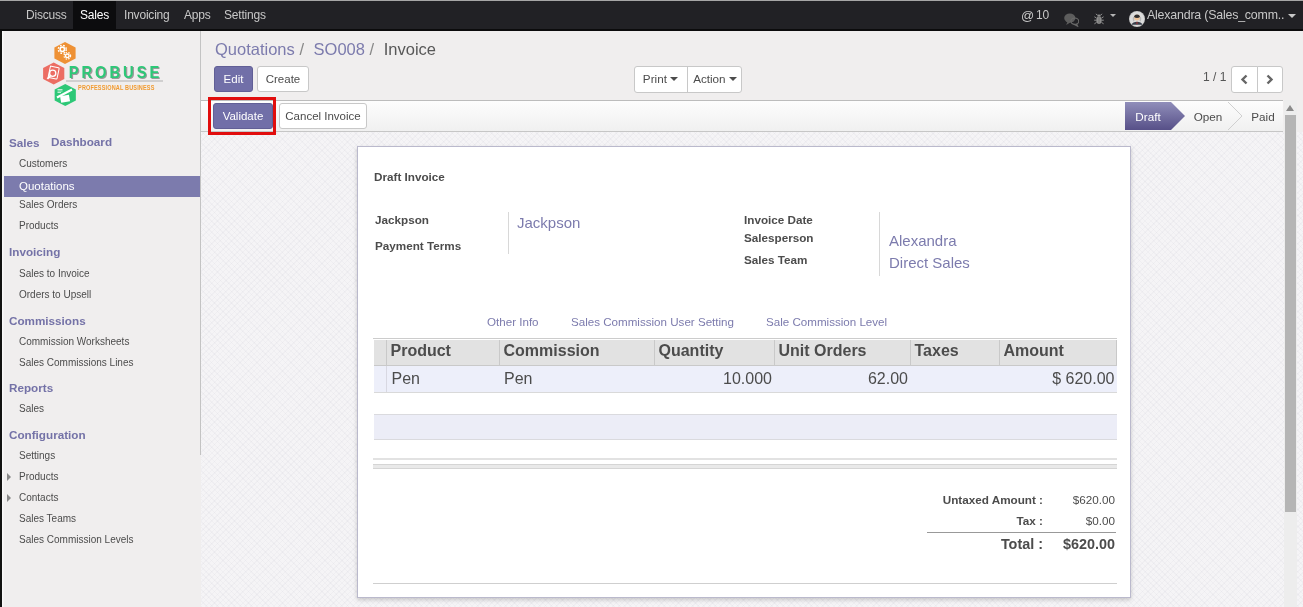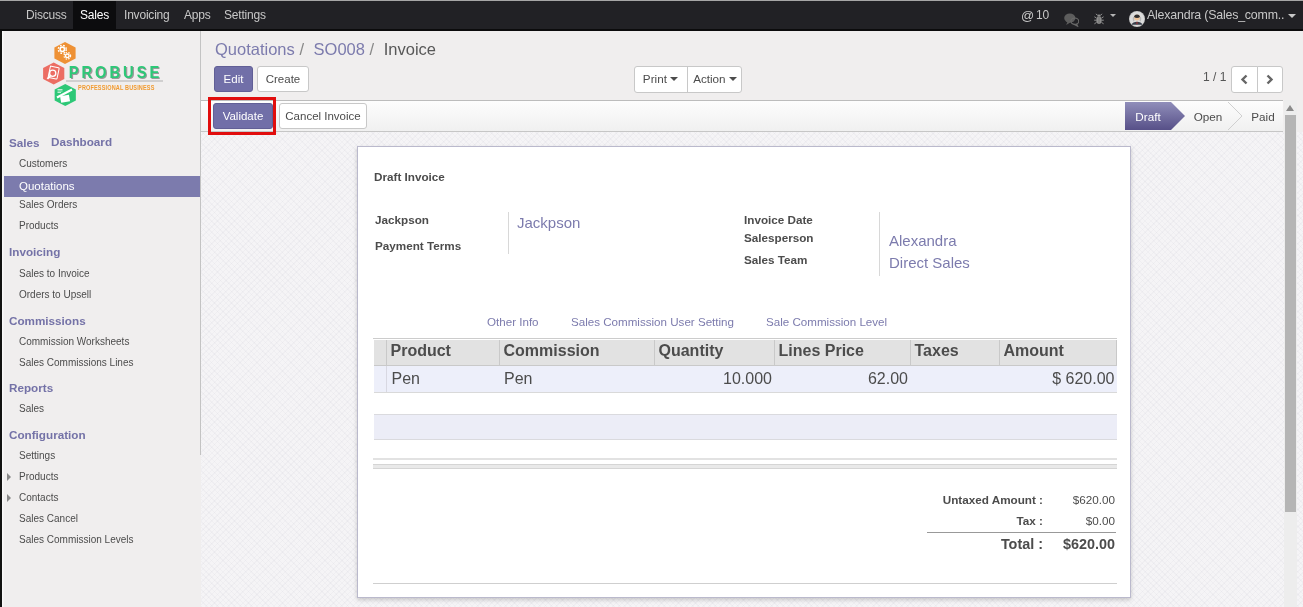--- a/index.html
+++ b/index.html
@@ -148,21 +148,21 @@
   <div class="itm" style="top:305px;">Commission Worksheets</div>
   <div class="itm" style="top:326px;">Sales Commissions Lines</div>
   <div class="hdr" style="top:350px;">Reports</div>
   <div class="itm" style="top:372px;">Sales</div>
   <div class="hdr" style="top:397px;">Configuration</div>
   <div class="itm" style="top:419px;">Settings</div>
   <div class="arr" style="top:442px;"></div>
   <div class="itm" style="top:440px;">Products</div>
   <div class="arr" style="top:463px;"></div>
   <div class="itm" style="top:461px;">Contacts</div>
-  <div class="itm" style="top:482px;">Sales Cancel</div>
+  <div class="itm" style="top:482px;">Sales Teams</div>
   <div class="itm" style="top:503px;">Sales Commission Levels</div>
 </div>
 
 <div id="cpanel">
   <div class="crumb">Quotations <span style="color:#888; margin:0 5px 0 0;">/</span> SO008 <span style="color:#888; margin:0 5px 0 0;">/</span> <span class="cur">Invoice</span></div>
   <div class="btn btn-primary" style="left:13px; top:35px; width:39px; height:26px; line-height:24px;">Edit</div>
   <div class="btn" style="left:56px; top:35px; width:52px; height:26px; line-height:24px;">Create</div>
   <div class="btn" style="left:433px; top:35px; width:108px; height:27px;"></div>
   <div style="position:absolute; left:433px; top:35px; width:54px; height:27px; line-height:26px; text-align:center; font-size:11.7px; color:#4c4c4c; border-right:1px solid #c8c8c8;">Print <span style="display:inline-block; vertical-align:2px; border-top:4px solid #4c4c4c; border-left:4px solid transparent; border-right:4px solid transparent;"></span></div>
   <div style="position:absolute; left:487px; top:35px; width:54px; height:20px; line-height:26px; text-align:center; font-size:11.7px; color:#4c4c4c;">Action <span style="display:inline-block; vertical-align:2px; border-top:4px solid #4c4c4c; border-left:4px solid transparent; border-right:4px solid transparent;"></span></div>
@@ -224,21 +224,21 @@
           <col style="width:136px">
           <col style="width:89px">
           <col>
         </colgroup>
       <tbody>
           <tr>
             <th class="hnd"></th>
             <th>Product</th>
             <th>Commission</th>
             <th>Quantity</th>
-            <th>Lines Price</th>
+            <th>Unit Orders</th>
             <th>Taxes</th>
             <th>Amount</th>
           </tr>
       <tr>
             <td></td>
             <td>Pen</td>
             <td>Pen</td>
             <td class="num">10.000</td>
             <td class="num">62.00</td>
             <td></td>

